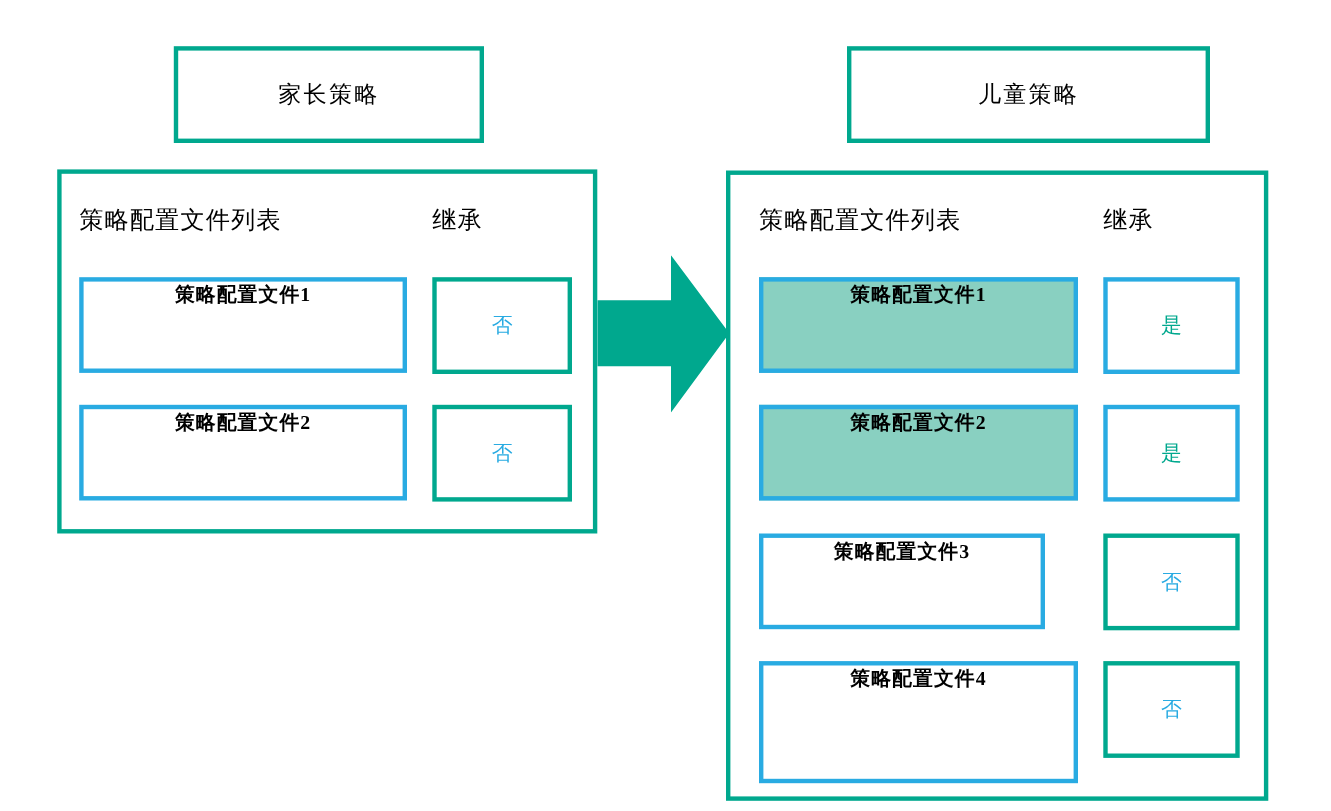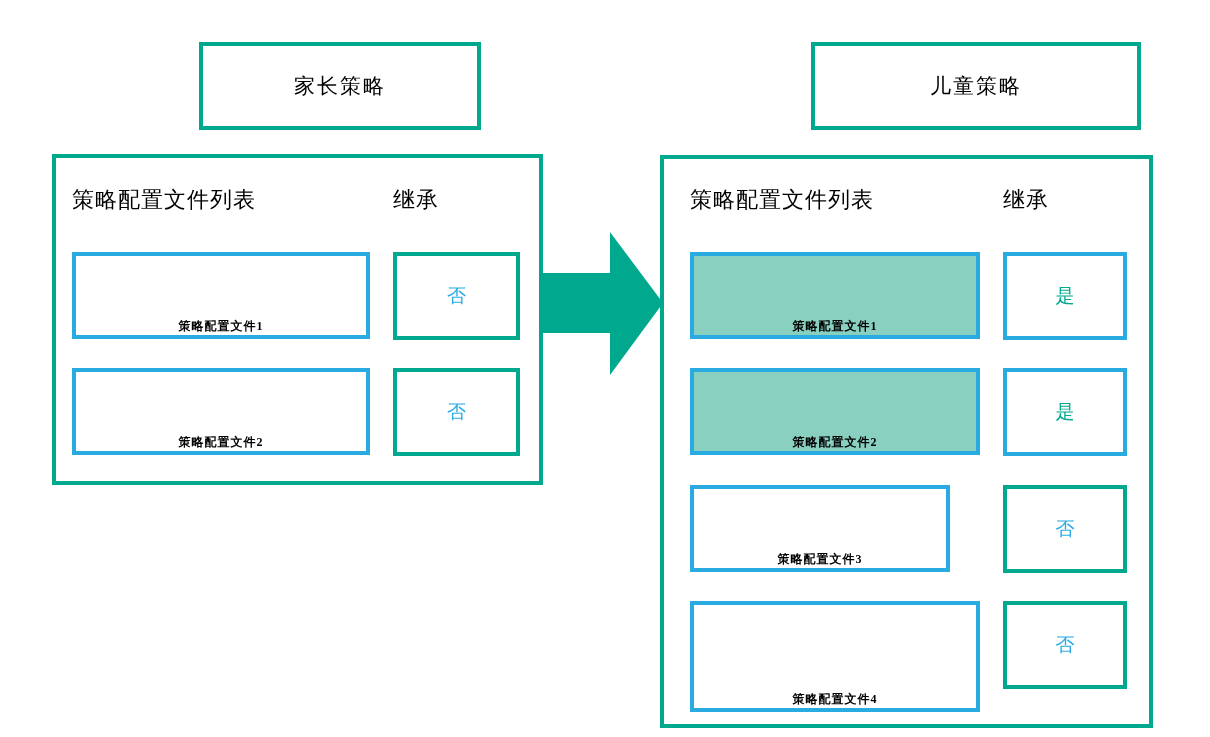--- a/index.html
+++ b/index.html
@@ -8,36 +8,36 @@
     width:1210px;height:737px;
     font-family:"Liberation Serif", serif;
     color:#000;
     overflow:hidden;
   }
   .abs{position:absolute;box-sizing:border-box;}
   .titlebox{
     border:4px solid var(--teal);
     background:#fff;
     display:flex;align-items:center;justify-content:center;
-    font-size:21px;letter-spacing:2px;margin-left:41px;
+    font-size:21px;letter-spacing:2px;
   }
   .container{
     border:4px solid var(--teal);
     background:#fff;
   }
   .colhead{
     font-weight:normal;font-size:22px;
     line-height:24px;height:24px;
     letter-spacing:1px;
   }
   .profile{
     border:4px solid var(--blue);
     background:#fff;
-    display:flex;align-items:flex-end;justify-content:center;
-    font-size:12px;font-weight:bold;letter-spacing:1px;
+    display:flex;align-items:flex-start;justify-content:center;
+    font-size:18px;font-weight:bold;letter-spacing:1px;
   }
   .profile.hl{background:var(--fill);}
   .inherit{
     background:#fff;
     display:flex;align-items:center;justify-content:center;
     font-size:19px;
   }
   .inherit.no{border:4px solid var(--teal);color:var(--blue);}
   .inherit.yes{border:4px solid var(--blue);color:var(--teal);}
   svg{display:block;}

